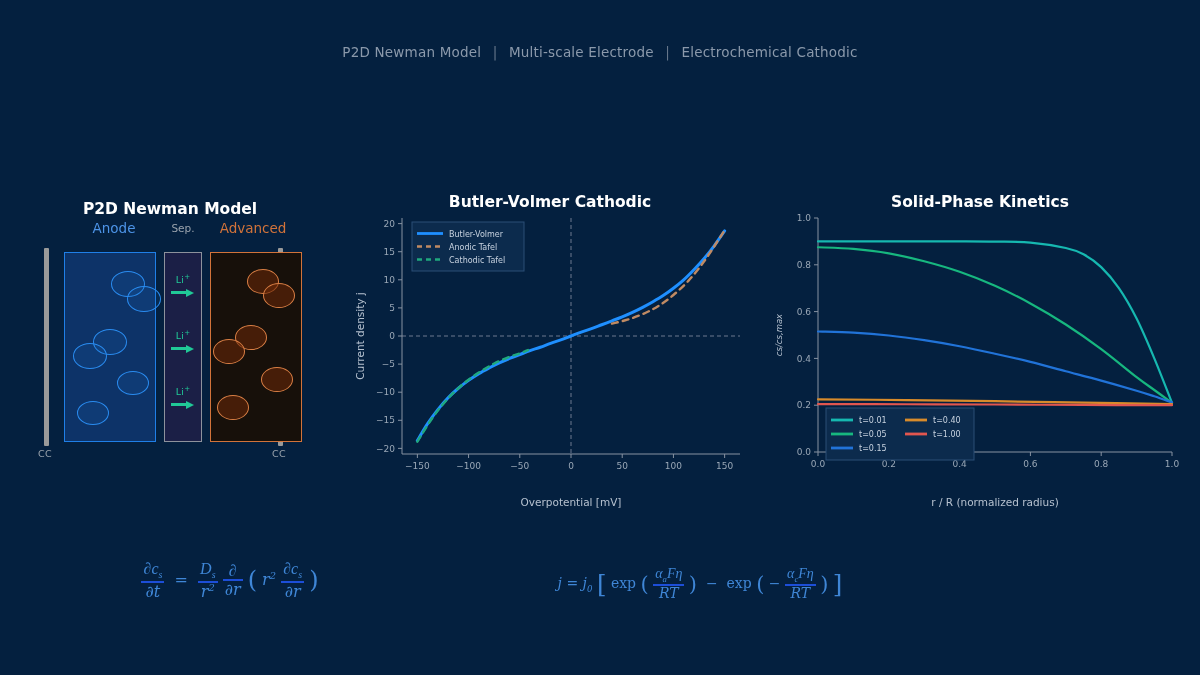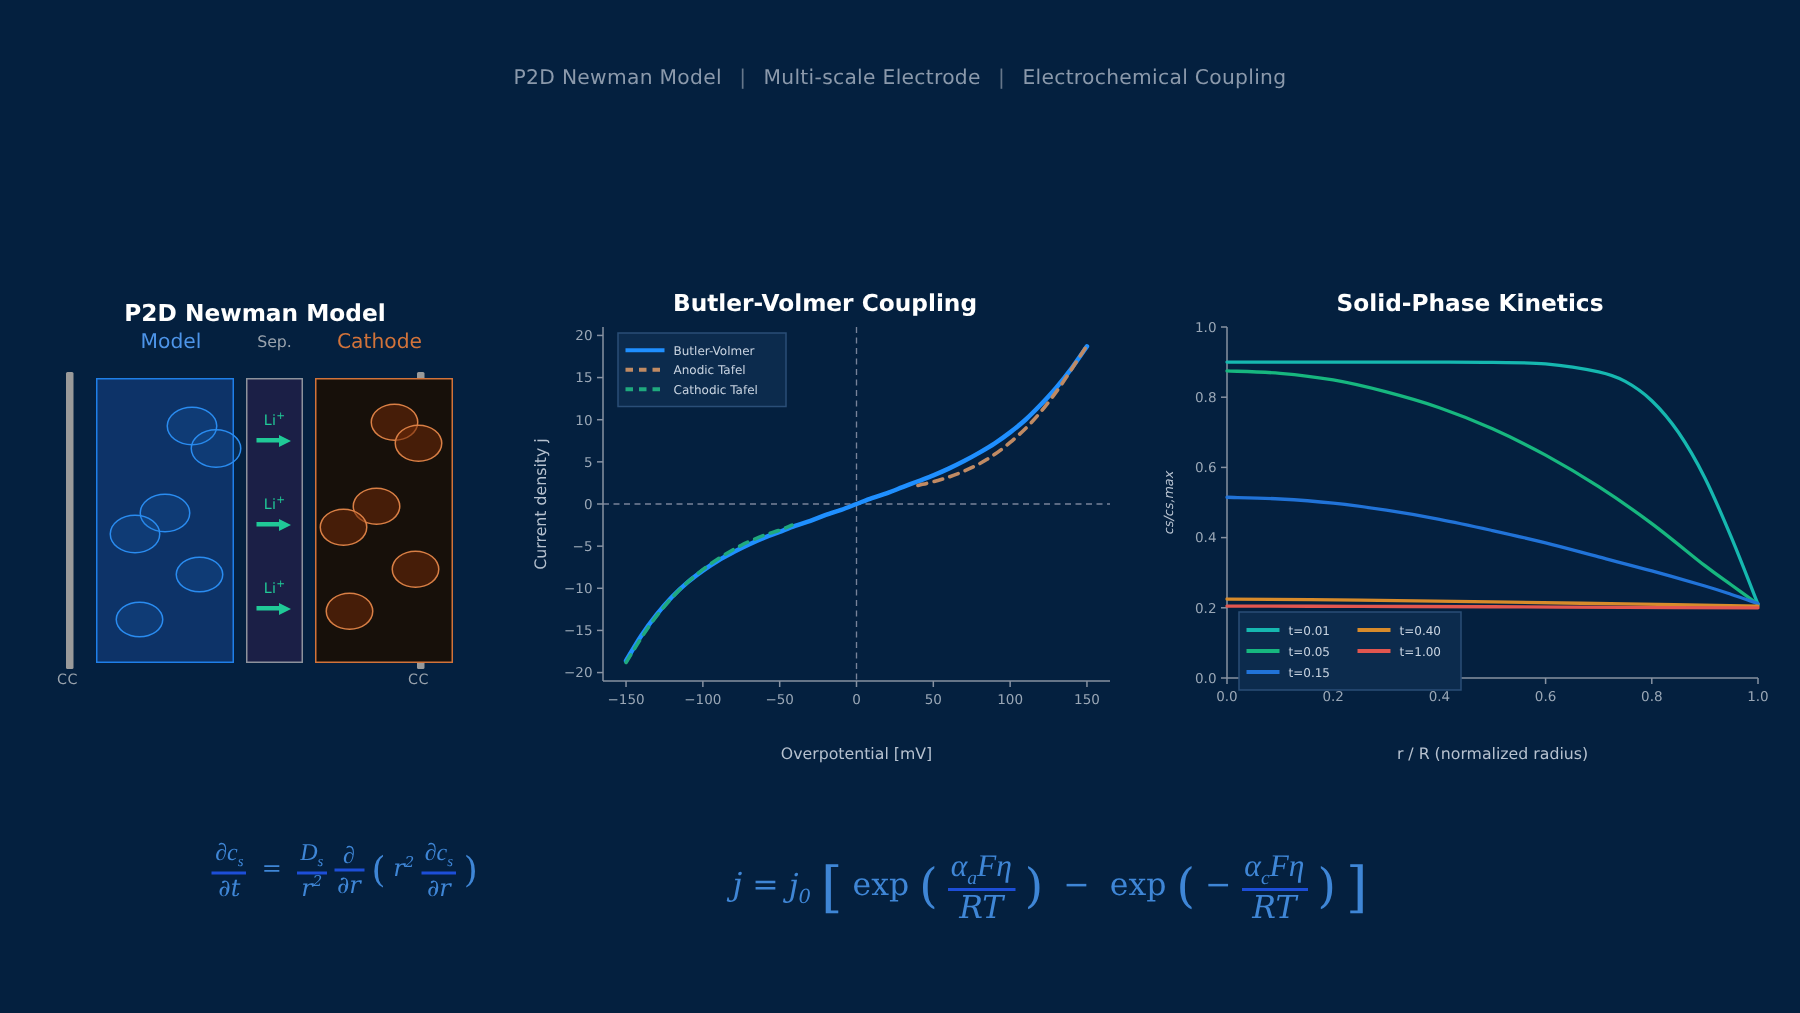--- a/index.html
+++ b/index.html
@@ -125,21 +125,21 @@
   #sd-title { left: 770px; top: 193px; width: 420px; }
 
   
   .equation {
     position: absolute;
     color: #3f86d6;
     font-family: "DejaVu Serif", "Liberation Serif", serif;
     white-space: nowrap;
   }
   #eq-diffusion { left: 100px; top: 560px; width: 260px; text-align: center; font-size: 16px; }
-  #eq-bv { left: 440px; top: 566px; width: 520px; text-align: center; font-size: 21px; }
+  #eq-bv { left: 440px; top: 566px; width: 520px; text-align: center; font-size: 14px; }
 
   .frac { display: inline-block; vertical-align: middle; text-align: center; line-height: 1.08; }
   .frac .num { display: block; border-bottom: 2px solid #1d4ed8; padding: 0 2px; font-family: Liberation Serif, serif; }
   .frac .den { display: block; padding: 0 2px; }
   .it { font-style: italic; }
   .paren { font-size: 1.5em; vertical-align: middle; font-style: normal; }
   .brk { font-size: 1.75em; vertical-align: middle; }
   .sub { font-size: 0.62em; vertical-align: sub; }
   .sup { font-size: 0.62em; vertical-align: super; }
 </style>
@@ -147,30 +147,30 @@
 <body>
 
 <div class="page">
 
   <div id="header">
     <div id="subtitle">
       <span>P2D Newman Model</span>
       <span class="sep">|</span>
       <span>Multi-scale Electrode</span>
       <span class="sep">|</span>
-      <span>Electrochemical Coupling</span>
+      <span>Electrochemical Cathodic</span>
     </div>
   </div>
 
   <div class="panel-title" id="battery-title" style="left:20px; top:200px; width:300px;">P2D Newman Model</div>
 
   <div id="battery-panel">
-    <div class="region-label" id="label-anode">Model</div>
+    <div class="region-label" id="label-anode">Anode</div>
     <div class="region-label" id="label-sep">Sep.</div>
-    <div class="region-label" id="label-cathode">Cathode</div>
+    <div class="region-label" id="label-cathode">Advanced</div>
 
     <div class="collector" id="cc-left"></div>
     <div class="collector" id="cc-right"></div>
     <div class="cc-label" id="cc-label-left">CC</div>
     <div class="cc-label" id="cc-label-right">CC</div>
 
     <div class="electrode" id="anode-region">
       <div class="particle p-anode" style="left:46px; top:18px; width:34px; height:26px;"></div>
       <div class="particle p-anode" style="left:62px; top:33px; width:34px; height:26px;"></div>
       <div class="particle p-anode" style="left:28px; top:76px; width:34px; height:26px;"></div>
@@ -206,21 +206,21 @@
     </div>
     <div class="li-group" style="left:144px; top:196px;">
       <div class="li-text"><span>Li</span><sup>+</sup></div>
       <span class="li-arrow">
           <span class="shaft"></span>
           <span class="head"></span>
         </span>
     </div>
   </div>
 
-  <div class="panel-title" id="bv-title">Butler-Volmer Coupling</div>
+  <div class="panel-title" id="bv-title">Butler-Volmer Cathodic</div>
   <div class="chart" id="bv-panel">
     <svg id="bv-svg" width="400" height="320">
         <line x1="52" y1="146" x2="390" y2="146" stroke="#78839a" stroke-width="0.9" stroke-dasharray="4,3"></line>
         <line x1="221" y1="28" x2="221" y2="264" stroke="#78839a" stroke-width="0.9" stroke-dasharray="4,3"></line>
         <line x1="52" y1="28" x2="52" y2="264" stroke="#8792a2" stroke-width="1"></line>
         <line x1="52" y1="264" x2="390" y2="264" stroke="#8792a2" stroke-width="1"></line>
         <line x1="48" y1="258.3809523809524" x2="52" y2="258.3809523809524" stroke="#8792a2" stroke-width="1"></line>
         <text x="45" y="261.5809523809524" fill="#9aa7b6" font-size="9" text-anchor="end" font-family="&quot;DejaVu Sans&quot;, sans-serif">−20</text>
         <line x1="48" y1="230.28571428571428" x2="52" y2="230.28571428571428" stroke="#8792a2" stroke-width="1"></line>
         <text x="45" y="233.48571428571427" fill="#9aa7b6" font-size="9" text-anchor="end" font-family="&quot;DejaVu Sans&quot;, sans-serif">−15</text>

